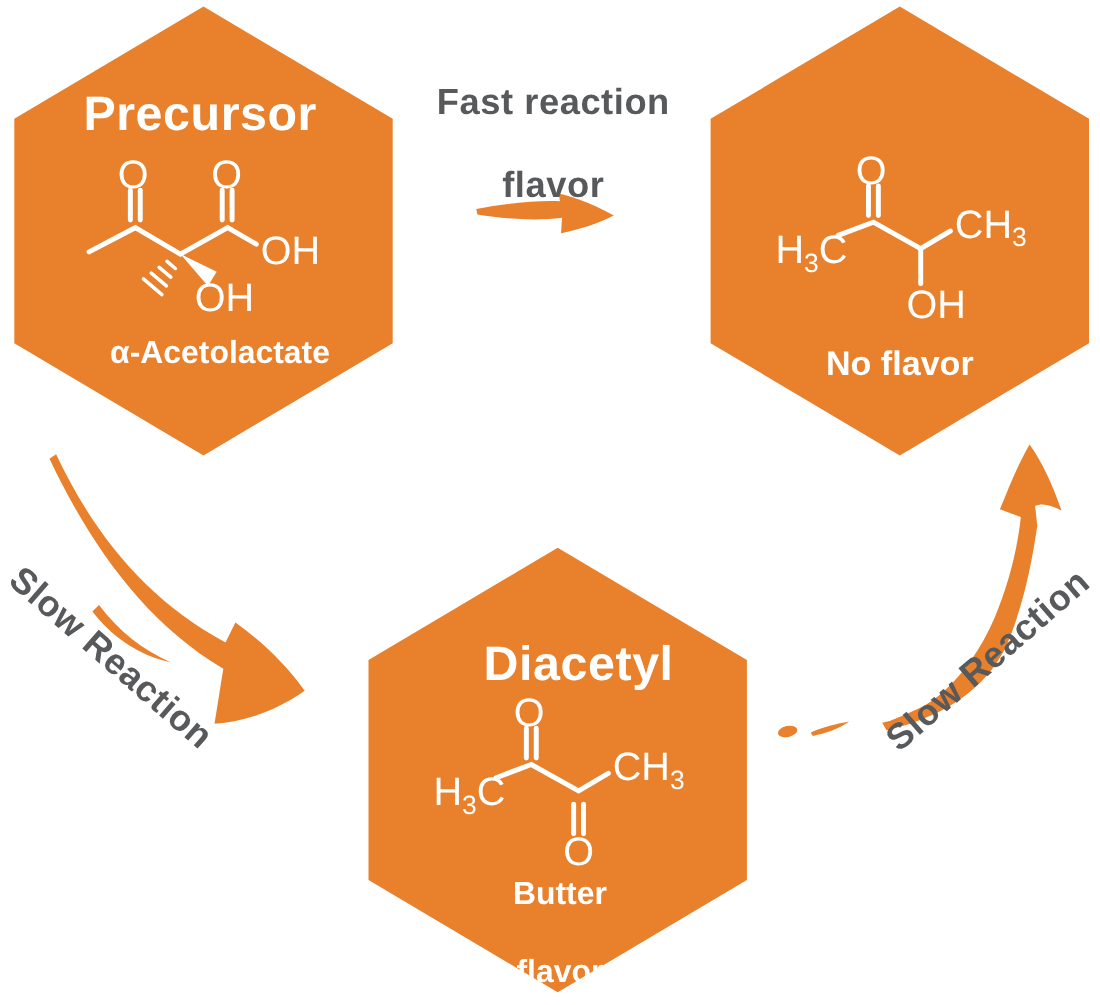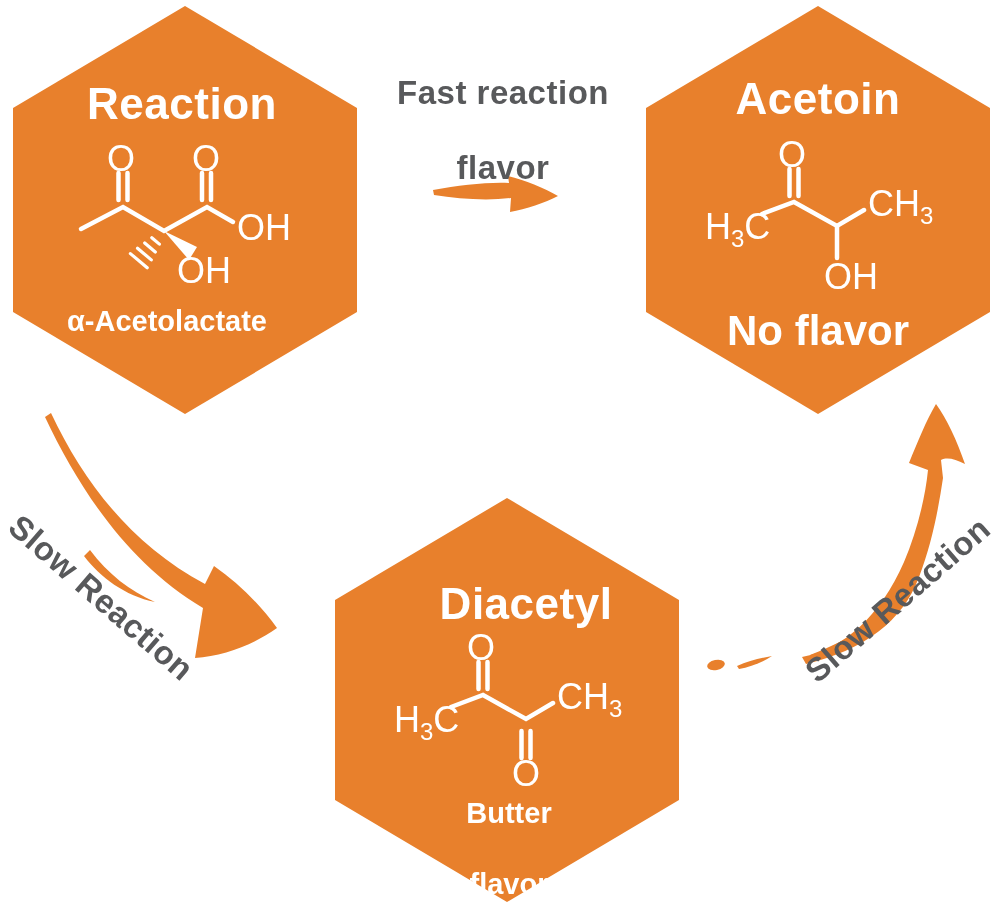--- a/index.html
+++ b/index.html
@@ -105,27 +105,26 @@
       <path class="bond" d="M451,707 L483,695 L526,719 L553,703"></path>
       <path class="bond" d="M478.5,689 L478.5,662 M487.5,689 L487.5,662"></path>
       <path class="bond" d="M521.5,731 L521.5,758 M530.5,731 L530.5,758"></path>
       <text class="atom" text-anchor="middle" x="481" y="660">O</text>
       <text class="atom" text-anchor="middle" x="526" y="786">O</text>
       <text class="atom" x="394" y="732"><tspan>H</tspan><tspan class="sub" dy="8">3</tspan><tspan dy="-8">C</tspan></text>
       <text class="atom" x="557" y="709"><tspan>C</tspan><tspan>H</tspan><tspan class="sub" dy="8">3</tspan></text>
     </g>
   </svg>
 
-  <div class="t hex-title" style="left:182px; top:104px;">Reaction</div>
+  <div class="t hex-title" style="left:182px; top:104px;">Precursor</div>
 
-  <div class="t hex-caption" style="left:167px; top:322px;">α-Acetolactate</div>
+  <div class="t hex-caption" style="left:200px; top:322px;">α-Acetolactate</div>
 
-  <div class="t hex-title" style="left:818px; top:99px;">Acetoin</div>
 
-  <div class="t hex-caption" style="left:818px; top:331px; font-size:42px;">No flavor</div>
+  <div class="t hex-caption" style="left:818px; top:331px; font-size:31px;">No flavor</div>
 
   <div class="t hex-title" style="left:510px; top:604px;margin-left:16px;">Diacetyl</div>
 
   <div class="t hex-caption stack" style="left:509px; top:830px;">
     <span>Butter</span>
     <span>flavor</span>
   </div>
 
   <div class="t gray-label stack" style="left:503px; top:111px;">
     <span>Fast reaction</span>

